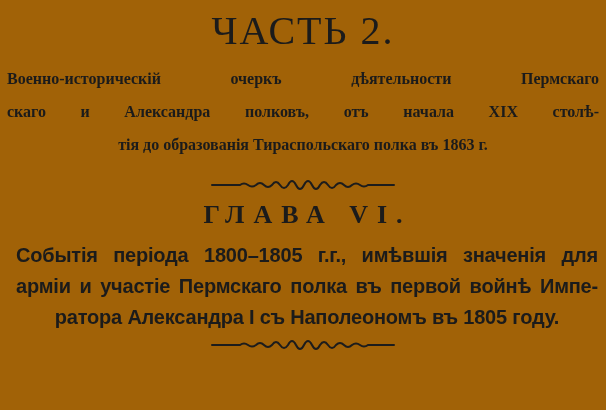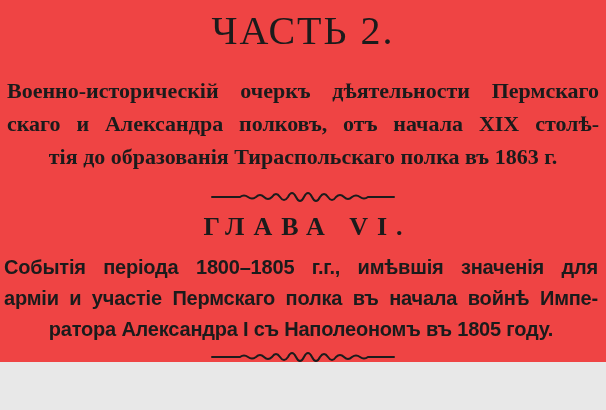--- a/index.html
+++ b/index.html
@@ -1,39 +1,39 @@
 <!DOCTYPE html>
 <html><head>
 <meta charset="utf-8">
 <style>
   html, body { margin: 0; padding: 0; background: #e8e8e8; }
   .page {
-    width: 606px; height: 362px;
-    background: #ef4444;
+    width: 606px; height: 410px;
+    background: #a16207;
     color: #1b1b1b;
     overflow: hidden;
     position: relative;
     font-family: "Liberation Serif", "DejaVu Serif", serif;
   }
   .part-title {
     padding-top: 8px;
     text-align: center;
     font-size: 40px;
     line-height: 46px;
     letter-spacing: 2px;
     font-weight: 400;
   }
   .para1 {
-    margin: 20px 7px 0 7px;
+    margin: 8px 7px 0 7px;
     font-weight: bold;
-    font-size: 22px;
+    font-size: 16px;
     line-height: 33px;
   }
   .para2 {
-    margin: 10px 8px 0 4px;
+    margin: 10px 8px 0 16px;
     font-family: "Liberation Sans", "DejaVu Sans", sans-serif;
     font-weight: bold;
     font-size: 20px;
     line-height: 31px;
     letter-spacing: -0.2px;
   }
   .jline { text-align: justify; text-align-last: justify; }
   .cline { text-align: right; text-align-last: center; }
   .divider { display: flex; justify-content: center; }
   .divider.top { margin-top: 17px; }
@@ -64,21 +64,21 @@
   <div class="divider top">
     <svg width="184" height="14" viewBox="0 0 184 14">
       <path d="M1 7 H29 q4 -3 8 0 q4 3 8 0 q4 -4 8 0 q4 4 8 0 q4 -6 8 0 q4 6 8 0 q4 -8 8 0 q4 8 8 0 q4 -8 8 0 q4 8 8 0 q4 -6 8 0 q4 6 8 0 q4 -4 8 0 q4 4 8 0 q4 -3 8 0 q4 3 8 0 H183" stroke="#1c1c1c" stroke-width="2" fill="none" stroke-linecap="round"></path>
     </svg>
   </div>
 
   <div class="chapter-title">ГЛАВА VI.</div>
 
   <div class="para2">
     <div class="jline">Событія періода 1800–1805 г.г., имѣвшія значенія для</div>
-    <div class="jline">арміи и участіе Пермскаго полка въ начала войнѣ Импе-</div>
+    <div class="jline">арміи и участіе Пермскаго полка въ первой войнѣ Импе-</div>
     <div class="cline">ратора Александра I съ Наполеономъ въ 1805 году.</div>
   </div>
 
   <div class="divider bottom">
     <svg width="184" height="14" viewBox="0 0 184 14">
       <path d="M1 7 H29 q4 -3 8 0 q4 3 8 0 q4 -4 8 0 q4 4 8 0 q4 -6 8 0 q4 6 8 0 q4 -8 8 0 q4 8 8 0 q4 -8 8 0 q4 8 8 0 q4 -6 8 0 q4 6 8 0 q4 -4 8 0 q4 4 8 0 q4 -3 8 0 q4 3 8 0 H183" stroke="#1c1c1c" stroke-width="2" fill="none" stroke-linecap="round"></path>
     </svg>
   </div>
 
 </div>

